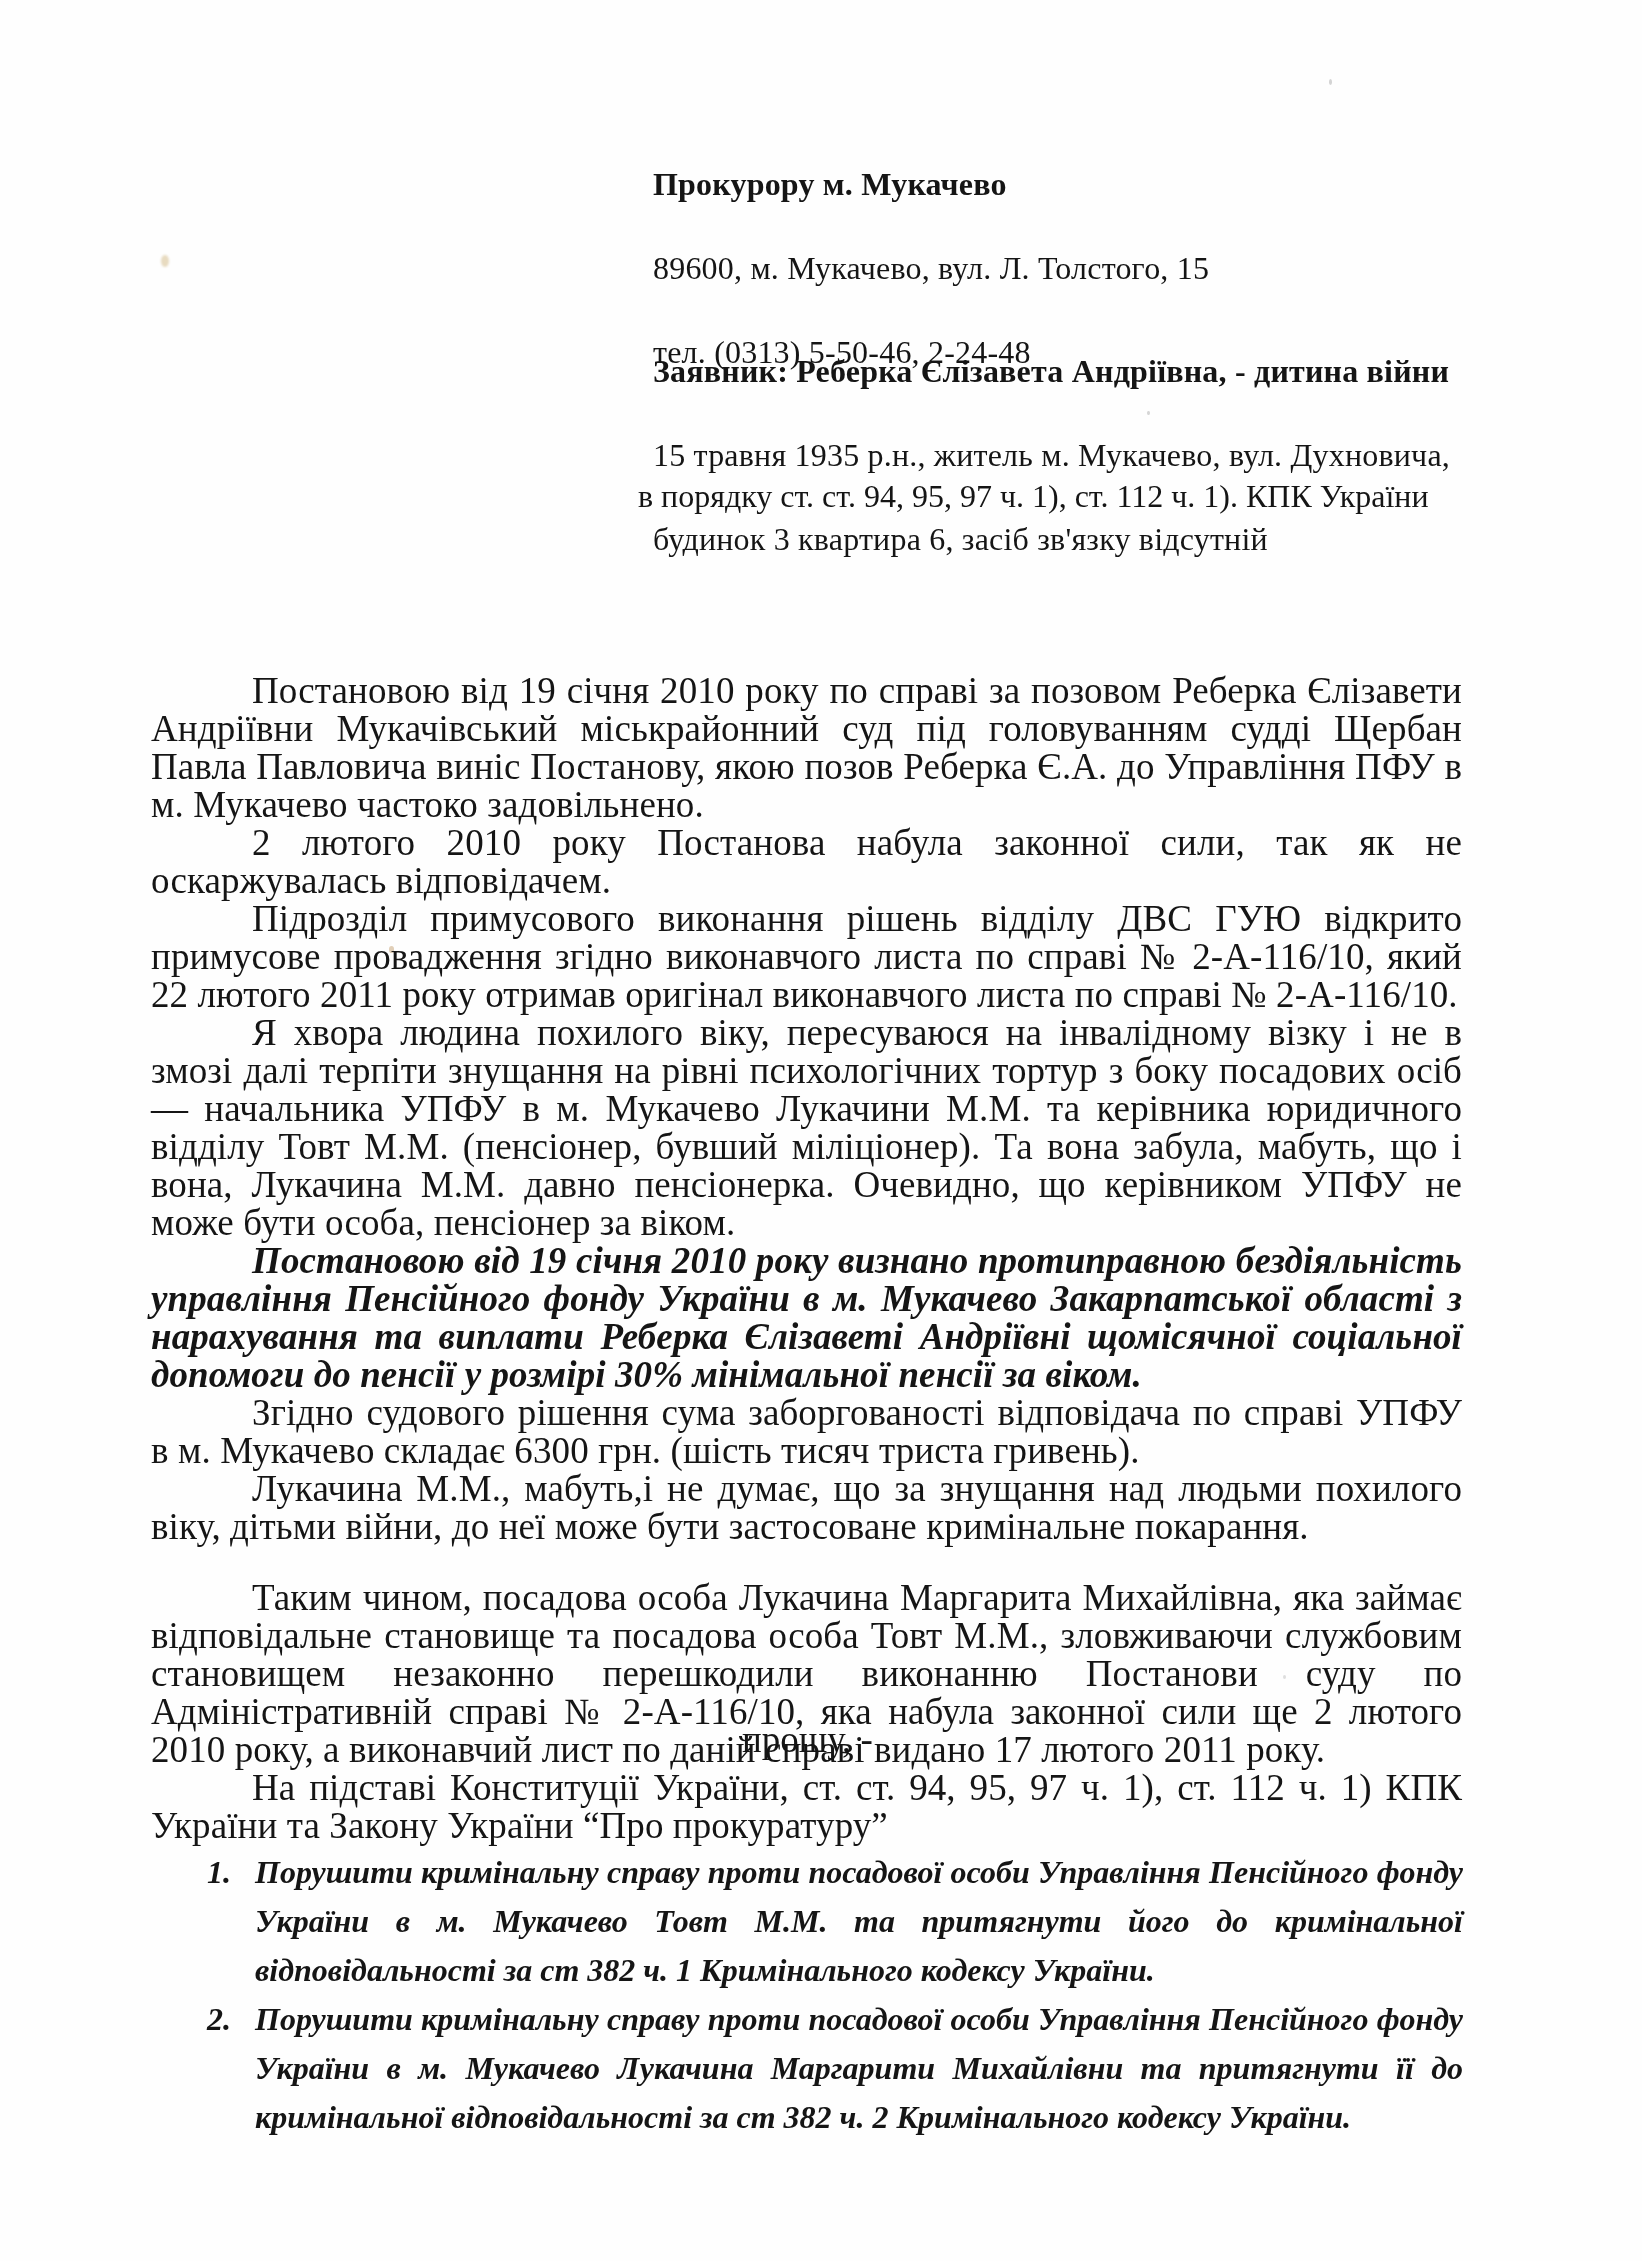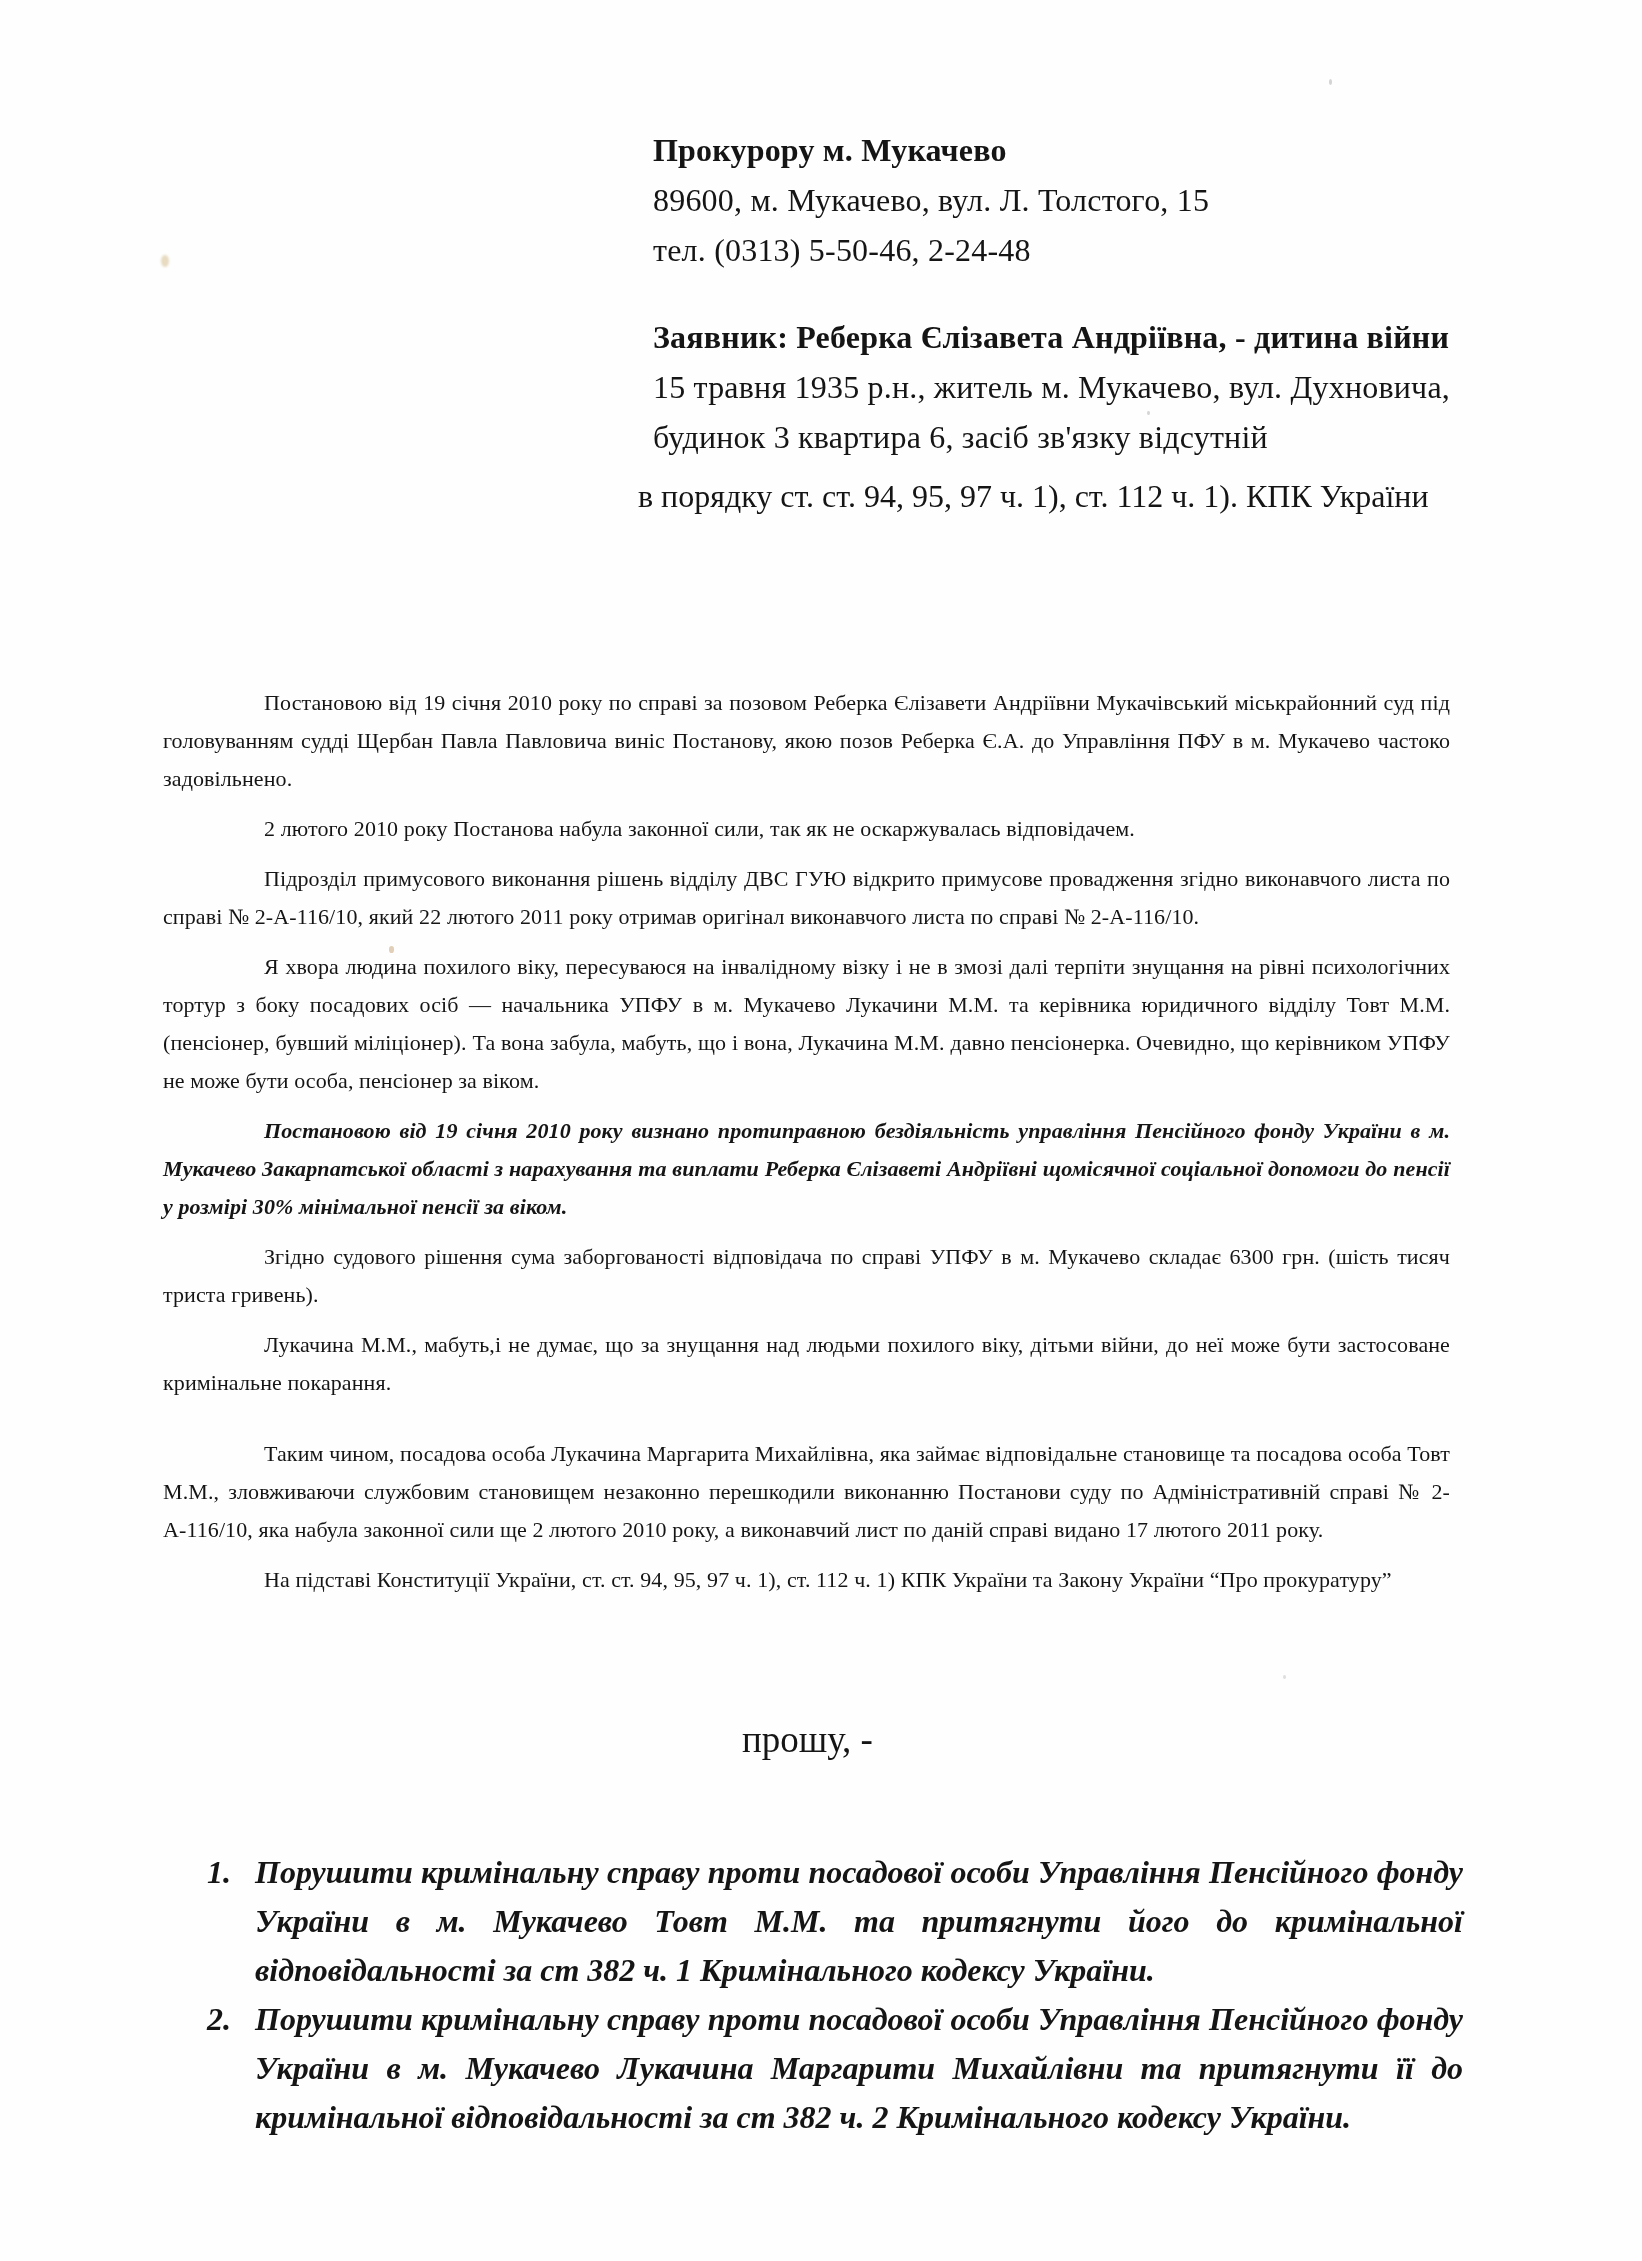--- a/index.html
+++ b/index.html
@@ -18,21 +18,21 @@
   }
   
   .addr-block {
     position: absolute;
     left: 653px;
     width: 847px;
     font-size: 32px;
     line-height: 50px;
     letter-spacing: 0.2px;
   }
-  .addr-block .line { white-space: nowrap; }
+  .addr-block .line { white-space: nowrap; margin-top: 34px; }
   .addr-block .bold { font-weight: bold; }
   .recipient { top: 125px; }
   .applicant { top: 312px; }
   .procedure {
     position: absolute;
     left: 638px;
     top: 471px;
     font-size: 32px;
     line-height: 50px;
     white-space: nowrap;
@@ -50,22 +50,22 @@
     letter-spacing: 0.4px;
   }
   
   .body-text {
     position: absolute;
     left: 151px;
     top: 672px;
     width: 1311px;
   }
   .body-text p {
-    margin: 12px;
-    font-size: 22px;
+    margin: 0;
+    font-size: 37px;
     line-height: 38px;
     text-indent: 101px;
     text-align: justify;
     letter-spacing: 0.1px;
   }
   .body-text p.emph {
     font-weight: bold;
     font-style: italic;
   }
   .body-text p.gap-before { margin-top: 32.5px; }

